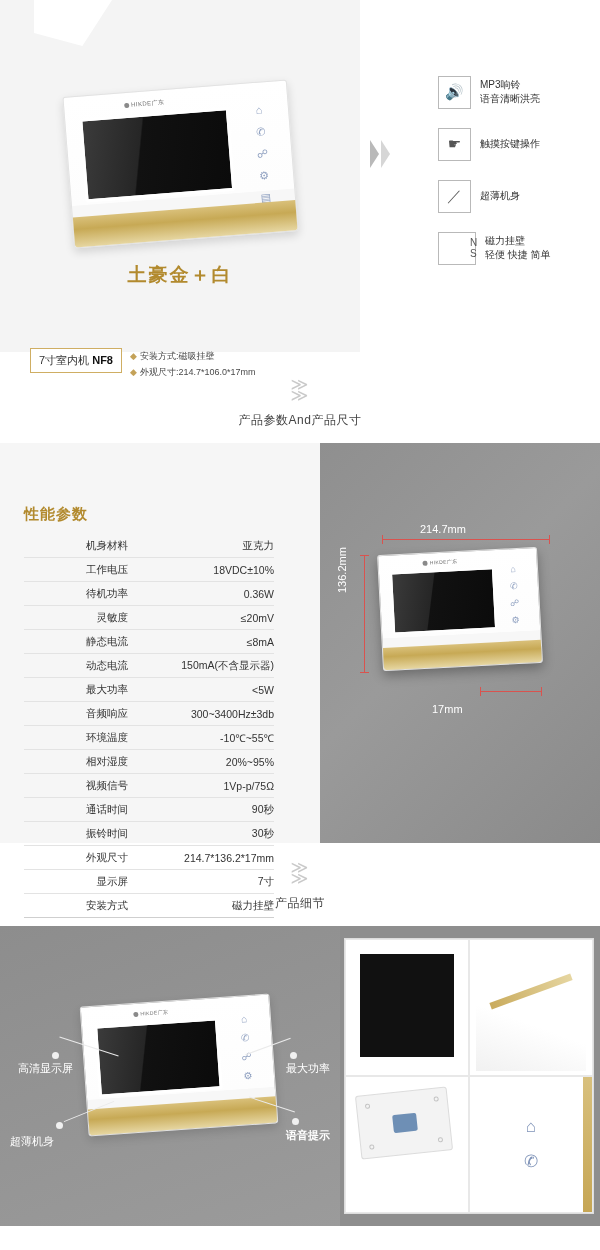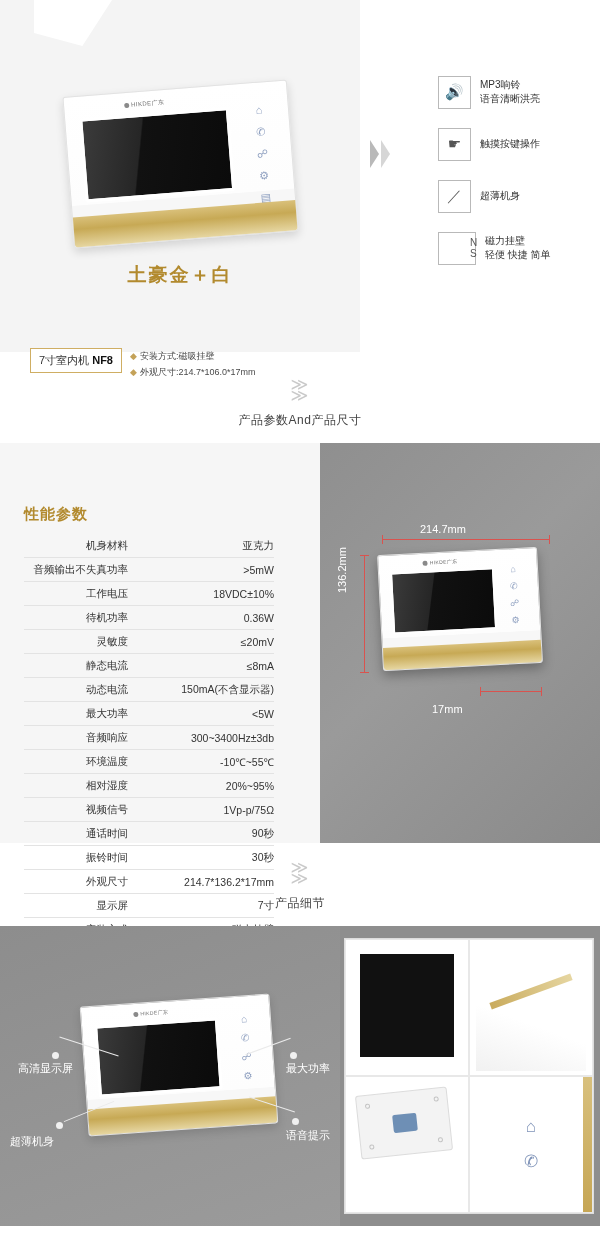--- a/index.html
+++ b/index.html
@@ -301,24 +301,20 @@
     <div class="params-left">
       <div class="params-left-inner">
         <div class="params-h">性能参数</div>
         <table class="param-table">
           <tbody>
             <tr>
                 <td class="k">机身材料</td>
                 <td class="v">亚克力</td>
               </tr>
             <tr>
-                <td class="k">音频输出不失真功率</td>
-                <td class="v">&gt;5mW</td>
-              </tr>
-            <tr>
                 <td class="k">工作电压</td>
                 <td class="v">18VDC±10%</td>
               </tr>
             <tr>
                 <td class="k">待机功率</td>
                 <td class="v">0.36W</td>
               </tr>
             <tr>
                 <td class="k">灵敏度</td>
                 <td class="v">≤20mV</td>
@@ -438,21 +434,21 @@
       <div class="cline" style="left:62px; top:185px; width:54px; transform:rotate(-22deg);"></div>
       <div class="cdot" style="left:56px; top:196px;"></div>
       <div class="callout" style="left:10px; top:208px;">超薄机身</div>
 
       <div class="cline" style="left:244px; top:120px; width:48px; transform:rotate(-20deg);"></div>
       <div class="cdot" style="left:290px; top:126px;"></div>
       <div class="callout" style="left:286px; top:135px;">最大功率</div>
 
       <div class="cline" style="left:248px; top:178px; width:48px; transform:rotate(18deg);"></div>
       <div class="cdot" style="left:292px; top:192px;"></div>
-      <div class="callout" style="left:286px; top:202px;">语音提示</div>
+      <div class="callout" style="left:286px; top:202px;font-weight:bold;">语音提示</div>
     </div>
 
     <div class="det-right">
       <div class="det-grid">
 
         <div class="det-cell">
           <div class="cell-black"></div>
         </div>
 
         <div class="det-cell">

